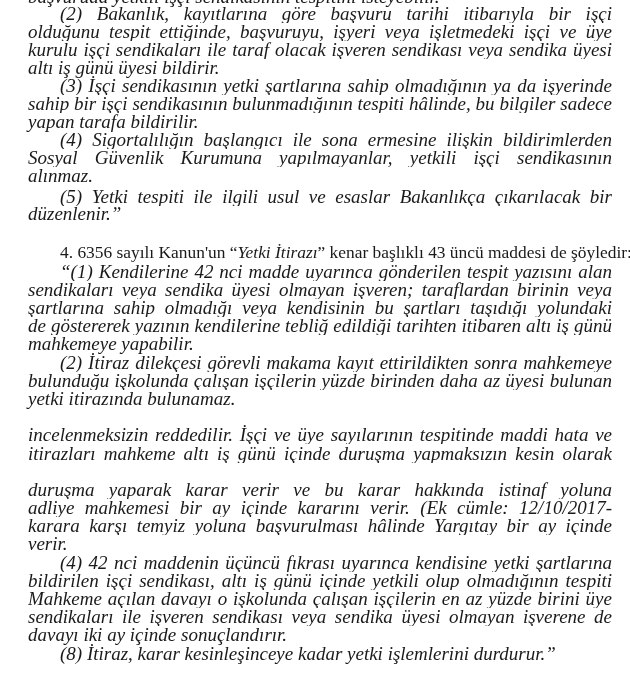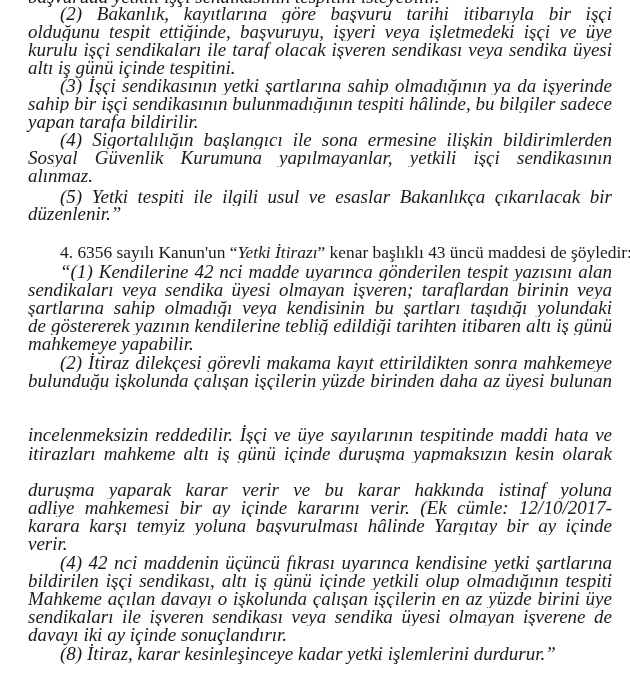--- a/index.html
+++ b/index.html
@@ -31,21 +31,21 @@
 </head>
 <body>
 
 <div class="page">
 
   <div class="line last" style="top:-13px;">başvuruda yetkili işçi sendikasının tespitini isteyebilir.</div>
 
   <div class="line indent" style="top: 4px; white-space: normal; overflow: hidden;">(2) Bakanlık, kayıtlarına göre başvuru tarihi itibarıyla bir işçi sendikasının yetkili</div>
   <div class="line" style="top: 22px; white-space: normal; overflow: hidden;">olduğunu tespit ettiğinde, başvuruyu, işyeri veya işletmedeki işçi ve üye sayısını, o işkolunda</div>
   <div class="line" style="top: 40px; white-space: normal; overflow: hidden;">kurulu işçi sendikaları ile taraf olacak işveren sendikası veya sendika üyesi olmayan işverene</div>
-  <div class="line last" style="top:58px;">altı iş günü içinde tespitini.</div>
+  <div class="line last" style="top:58px;">altı iş günü üyesi bildirir.</div>
 
   <div class="line indent" style="top: 76px; white-space: normal; overflow: hidden;">(3) İşçi sendikasının yetki şartlarına sahip olmadığının ya da işyerinde yetki şartlarına</div>
   <div class="line" style="top: 94px; white-space: normal; overflow: hidden;">sahip bir işçi sendikasının bulunmadığının tespiti hâlinde, bu bilgiler sadece başvuruyu</div>
   <div class="line last" style="top:112px;">yapan tarafa bildirilir.</div>
 
   <div class="line indent" style="top: 130px; white-space: normal; overflow: hidden;">(4) Sigortalılığın başlangıcı ile sona ermesine ilişkin bildirimlerden yasal süresi içinde</div>
   <div class="line" style="top: 148px; white-space: normal; overflow: hidden;">Sosyal Güvenlik Kurumuna yapılmayanlar, yetkili işçi sendikasının tespitinde dikkate</div>
   <div class="line last" style="top:166px;">alınmaz.</div>
 
   <div class="line indent" style="top: 187px; white-space: normal; overflow: hidden;">(5) Yetki tespiti ile ilgili usul ve esaslar Bakanlıkça çıkarılacak bir yönetmelikle</div>
@@ -54,20 +54,21 @@
   <div class="line indent last upright heading" style="top:243px;"><span>4. 6356 sayılı Kanun'un “</span><span class="it">Yetki İtirazı</span><span>” kenar başlıklı 43 üncü maddesi de şöyledir:</span></div>
 
   <div class="line indent" style="top: 262px; white-space: normal; overflow: hidden;">“(1) Kendilerine 42 nci madde uyarınca gönderilen tespit yazısını alan işçi veya işveren</div>
   <div class="line" style="top: 280px; white-space: normal; overflow: hidden;">sendikaları veya sendika üyesi olmayan işveren; taraflardan birinin veya her ikisinin yetki</div>
   <div class="line" style="top: 298px; white-space: normal; overflow: hidden;">şartlarına sahip olmadığı veya kendisinin bu şartları taşıdığı yolundaki itirazını, nedenlerini</div>
   <div class="line last" style="top:334px;">mahkemeye yapabilir.</div>
   <div class="line" style="top: 316px; white-space: normal; overflow: hidden;">de göstererek yazının kendilerine tebliğ edildiği tarihten itibaren altı iş günü içinde</div>
 
   <div class="line indent" style="top: 353px; white-space: normal; overflow: hidden;">(2) İtiraz dilekçesi görevli makama kayıt ettirildikten sonra mahkemeye verilir. Kurulu</div>
   <div class="line" style="top: 371px; white-space: normal; overflow: hidden;">bulunduğu işkolunda çalışan işçilerin yüzde birinden daha az üyesi bulunan işçi sendikası,</div>
+  <div class="line last" style="top:389px;">yetki itirazında bulunamaz.</div>
 
   <div class="line" style="top: 425px; white-space: normal; overflow: hidden;">incelenmeksizin reddedilir. İşçi ve üye sayılarının tespitinde maddi hata ve süreye ilişkin</div>
   <div class="line" style="top: 444px; white-space: normal; overflow: hidden;">itirazları mahkeme altı iş günü içinde duruşma yapmaksızın kesin olarak karara bağlar.</div>
   <div class="line" style="top: 480px; white-space: normal; overflow: hidden;">duruşma yaparak karar verir ve bu karar hakkında istinaf yoluna başvurulması hâlinde bölge</div>
   <div class="line" style="top: 498px; white-space: normal; overflow: hidden;">adliye mahkemesi bir ay içinde kararını verir. (Ek cümle: 12/10/2017-7036/34 md.) Bu</div>
   <div class="line" style="top: 516px; white-space: normal; overflow: hidden;">karara karşı temyiz yoluna başvurulması hâlinde Yargıtay bir ay içinde kesin olarak karar</div>
   <div class="line last" style="top:534px;">verir.</div>
 
   <div class="line indent" style="top: 553px; white-space: normal; overflow: hidden;">(4) 42 nci maddenin üçüncü fıkrası uyarınca kendisine yetki şartlarına sahip olmadığı</div>
   <div class="line" style="top: 571px; white-space: normal; overflow: hidden;">bildirilen işçi sendikası, altı iş günü içinde yetkili olup olmadığının tespiti için dava açabilir.</div>

